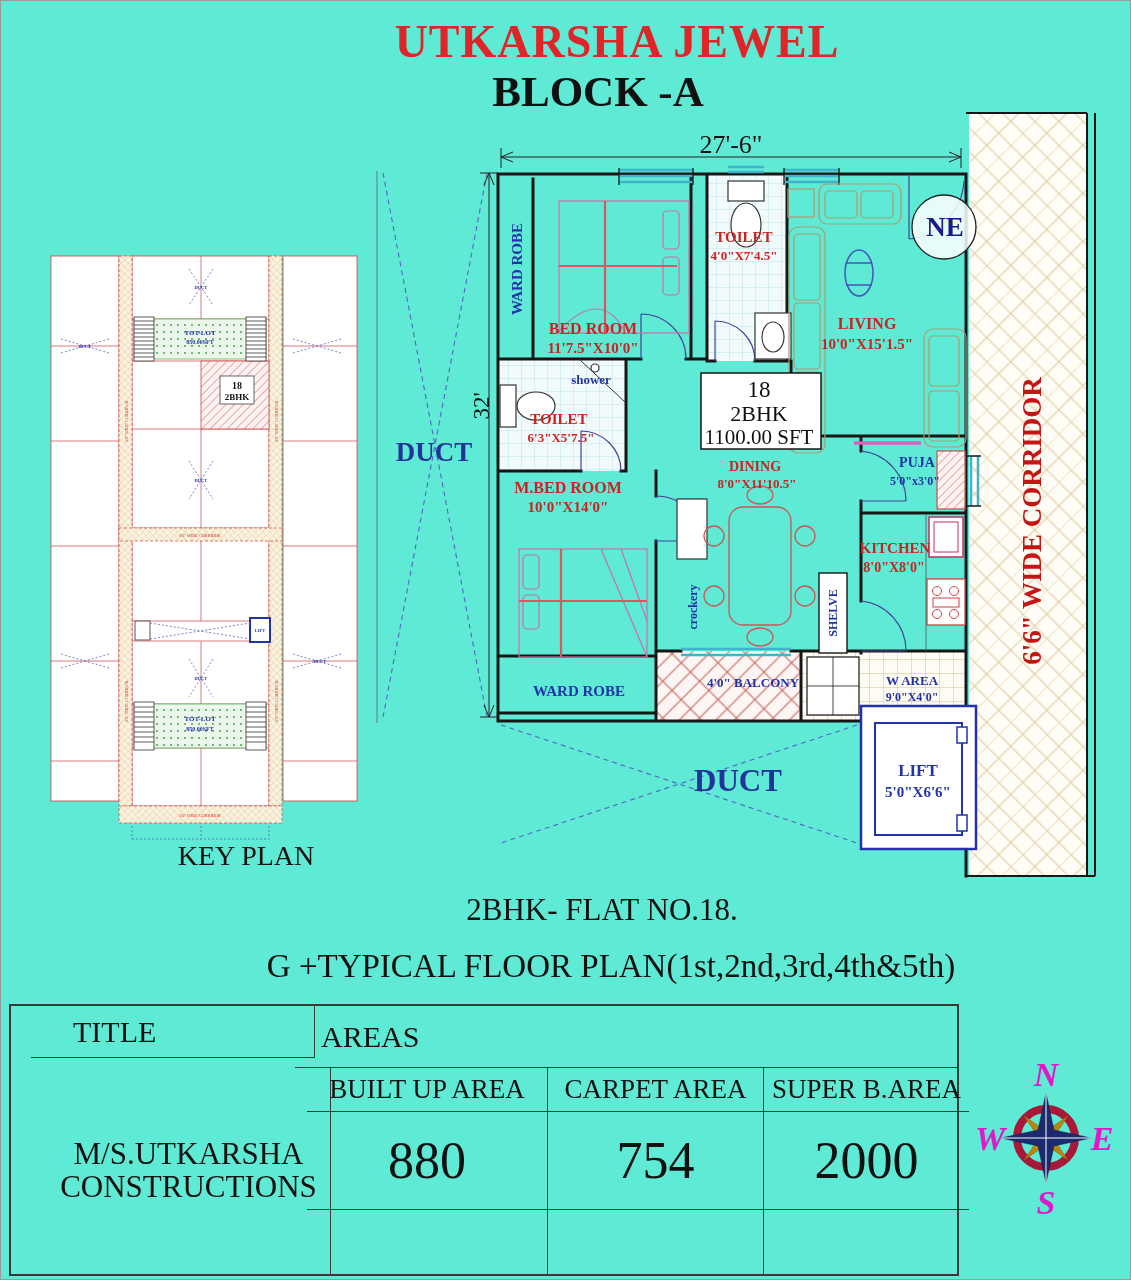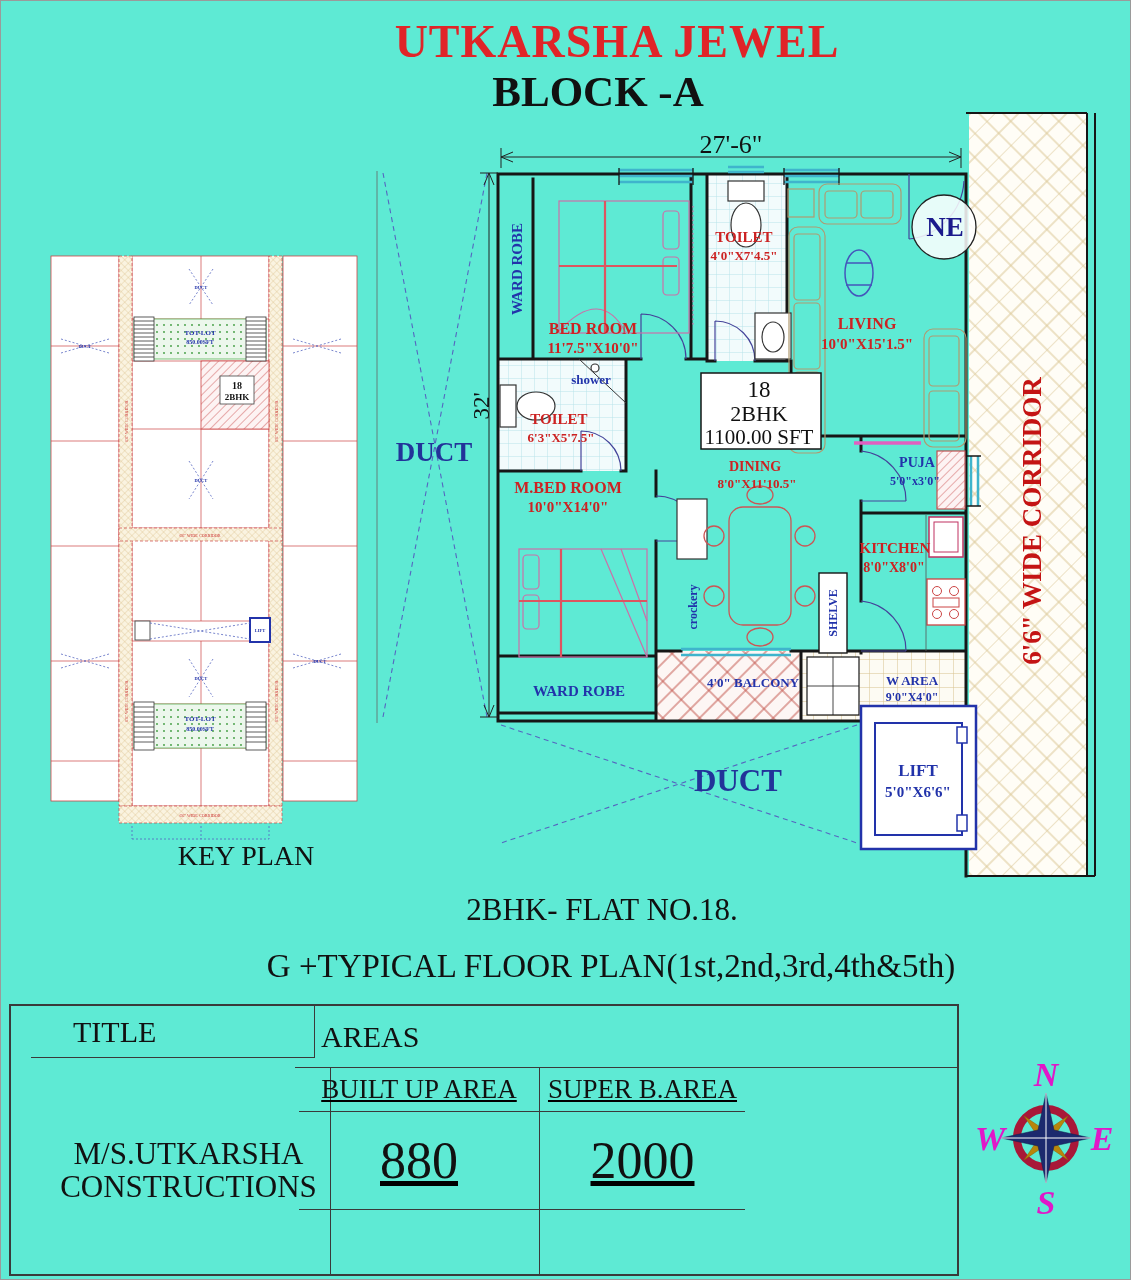--- a/index.html
+++ b/index.html
@@ -17,21 +17,21 @@
   
   #info-table{top:1003px;left:8px;width:950px;height:272px;border:2px solid #3a3a3a;box-sizing:border-box;}
   #cell-title{left:0;top:0;width:284px;height:52px;border-bottom:1.5px solid #3a3a3a;
      border-right:1.5px solid #3a3a3a;box-sizing:border-box;font-size:30px;color:#111;
      display:flex;align-items:center;padding-left:42px;margin-left:20px;}
   #cell-areas{left:284px;top:0;width:662px;height:62px;border-bottom:1.5px solid #3a3a3a;
      box-sizing:border-box;font-size:30px;color:#111;display:flex;align-items:center;padding-left:26px;font-family:Liberation Serif, serif;}
   #cell-company{left:0;top:62px;width:284px;height:206px;border-right:1.5px solid #3a3a3a;
      box-sizing:border-box;display:flex;flex-direction:column;justify-content:center;
      align-items:center;font-size:31px;color:#111;line-height:1.05;margin-left:36px;}
-  #areas-grid{left:288px;top:62px;width:662px;height:206px;display:flex;text-decoration:underline;}
+  #areas-grid{left:296px;top:62px;width:662px;height:206px;display:flex;}
   .area-col{display:flex;flex-direction:column;box-sizing:border-box;}
   .area-col.b{border-right:1.5px solid #3a3a3a;}
   .area-head{height:44px;border-bottom:1.5px solid #3a3a3a;box-sizing:border-box;
      display:flex;align-items:center;justify-content:center;font-size:27px;color:#111;}
   .area-val{height:98px;border-bottom:1.5px solid #3a3a3a;box-sizing:border-box;
      display:flex;align-items:center;justify-content:center;font-size:52px;color:#111;}
   .area-empty{flex:1;}
   svg text{font-family:"Liberation Serif","DejaVu Serif",serif;}
 </style>
 </head>
@@ -355,20 +355,25 @@
     <div class="abs" id="cell-company">
       <div>M/S.UTKARSHA</div>
       <div>CONSTRUCTIONS</div>
     </div>
     <div class="abs" id="areas-grid">
       <div class="area-col b" style="width:241px">
         <div class="area-head">BUILT UP AREA</div>
         <div class="area-val">880</div>
         <div class="area-empty"></div>
       </div>
+      <div class="area-col b" style="width:216px">
+        <div class="area-head">CARPET AREA</div>
+        <div class="area-val">754</div>
+        <div class="area-empty"></div>
+      </div>
       <div class="area-col" style="width:205px">
         <div class="area-head">SUPER B.AREA</div>
         <div class="area-val">2000</div>
         <div class="area-empty"></div>
       </div>
     </div>
   </div>
 
   <svg class="abs" style="top:1052px;left:965px" width="160" height="170" viewBox="-80 -85 160 170">
     <circle r="29" fill="none" stroke="#a81838" stroke-width="8"></circle>

